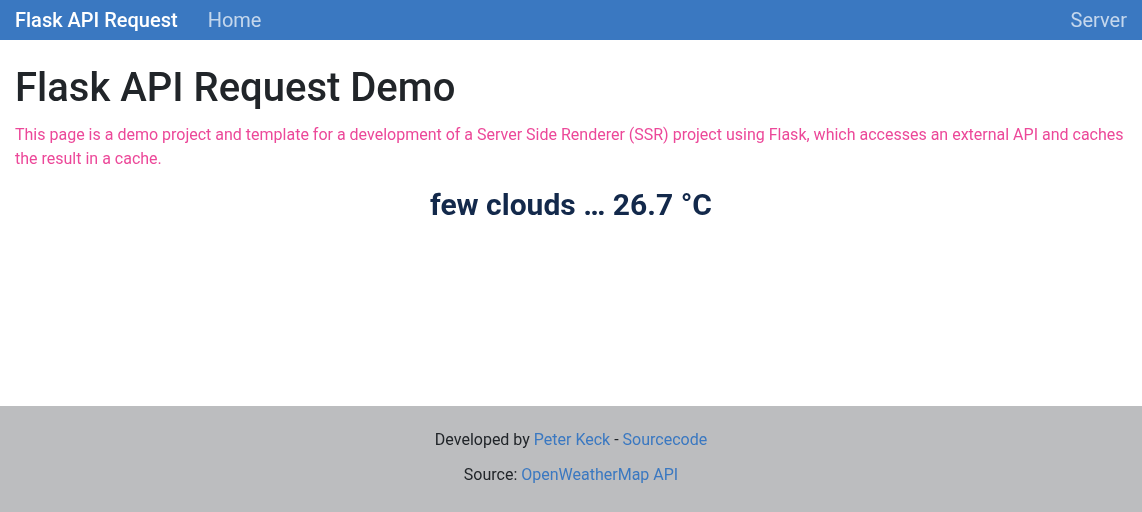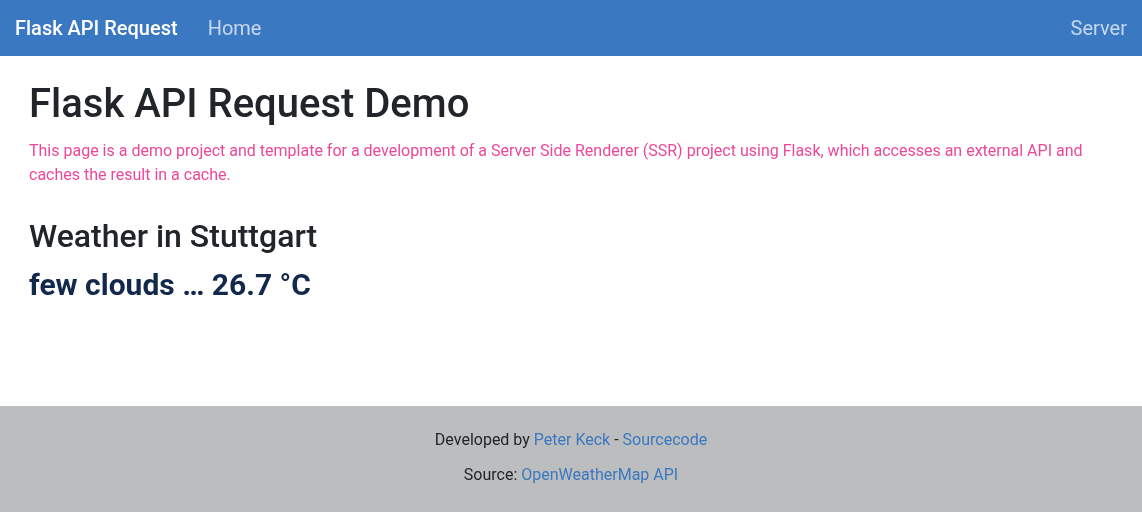--- a/index.html
+++ b/index.html
@@ -9,21 +9,21 @@
     }
     body {
       font-family: -apple-system, BlinkMacSystemFont, "Segoe UI", Roboto, "Helvetica Neue", Arial, sans-serif;
       color: #212529;
       min-height: 512px;
       display: flex;
       flex-direction: column;
     }
     .navbar {
       background-color: #3a78c1;
-      padding: 16px 15px;
+      padding: 8px 15px;
       display: flex;
       align-items: center;
       justify-content: space-between;
     }
     .navbar-left {
       display: flex;
       align-items: center;
     }
     .navbar-brand {
       color: #ffffff;
@@ -33,21 +33,21 @@
       cursor: pointer;
       text-decoration: none;
     }
     .nav-link {
       color: rgba(255,255,255,0.7);
       font-size: 20px;
       cursor: pointer;
       text-decoration: none;
     }
     .content {
-      padding: 24px 29px;
+      padding: 24px 15px;
       flex: 1;
     }
     .page-title {
       font-size: 40px;
       font-weight: 500;
       color: #212529;
       margin-bottom: 12px;
     }
     .intro-text {
       font-size: 16px;
@@ -56,21 +56,21 @@
       line-height: 1.5;
     }
     .section-title {
       font-size: 32px;
       font-weight: 500;
       color: #212529;
       margin-top: 30px;
       margin-bottom: 12px;
     }
     .weather-display {
-      text-align: left;
+      text-align: center;
       font-size: 30px;
       font-weight: 700;
       color: #13294b;
       margin-top: 4px;
     }
     .footer {
       background-color: #bcbdbf;
       padding: 24px 15px 28px;
       text-align: center;
     }
@@ -95,21 +95,20 @@
   <div class="navbar-left">
     <a class="navbar-brand">Flask API Request</a>
     <a class="nav-link">Home</a>
   </div>
   <a class="nav-link">Server</a>
 </nav>
 
 <main class="content">
   <h1 class="page-title">Flask API Request Demo</h1>
   <p class="intro-text">This page is a demo project and template for a development of a Server Side Renderer (SSR) project using Flask, which accesses an external API and caches the result in a cache.</p>
-  <h2 class="section-title">Weather in Stuttgart</h2>
   <div class="weather-display">few clouds … 26.7 °C</div>
 </main>
 
 <footer class="footer">
   <p>
     <span>Developed by </span><a>Peter Keck</a><span> - </span><a>Sourcecode</a>
   </p>
   <p>
     <span>Source: </span><a>OpenWeatherMap API</a>
   </p>

